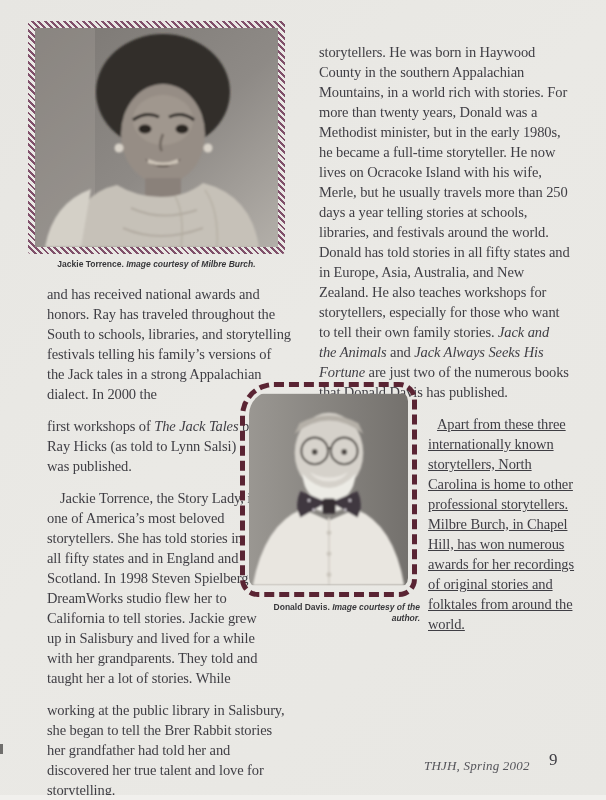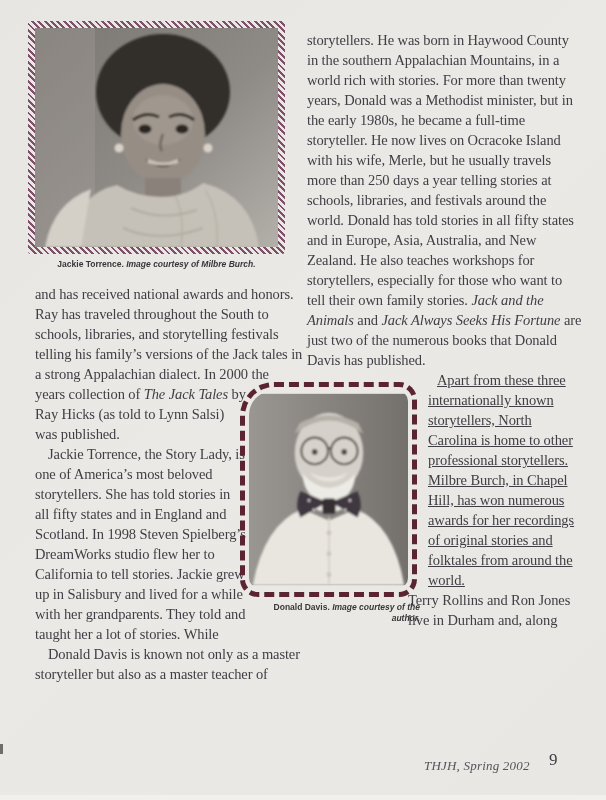--- a/index.html
+++ b/index.html
@@ -9,21 +9,21 @@
     background:linear-gradient(135deg,#e7e6e2 0%,#eae9e5 45%,#e8e7e3 100%);
     font-family:"Liberation Serif", serif;
     color:#3f3e44;
     overflow:hidden;
   }
   .col{position:absolute;}
   .col-left{left:35px;top:21px;width:268px;}
   .col-right{left:307px;top:30px;width:275px;}
   .para{
     font-size:14.5px;line-height:20px;letter-spacing:-0.1px;
-    margin:0;text-align:left;
+    margin:12px;text-align:left;
   }
   .narrow{width:212px;}
   .indent{text-indent:13px;}
   .para i{font-style:italic;}
   
   .jackie-fig{margin:0 0 14px -7px;width:257px;}
   .stitch-frame{
     width:243px;height:219px;
     padding:7px;
     background:repeating-linear-gradient(45deg,#80506a 0 2px,#e9e8e4 2px 4.5px);
@@ -107,29 +107,29 @@
           </g>
         </svg>
       </div>
       <figcaption class="caption jackie-caption">
         <b>Jackie Torrence.</b>
         <i>Image courtesy of Milbre Burch.</i>
       </figcaption>
     </figure>
 
     <p class="para"><span>and has received national awards and honors. Ray has traveled throughout the South to schools, libraries, and storytelling festivals telling his family’s versions of the Jack tales in a strong Appalachian dialect. In 2000 the</span></p>
-    <p class="para narrow"><span>years collection of </span><i>The Jack Tales</i><span> by Ray Hicks (as told to Lynn Salsi) was published.</span></p>
+    <p class="para narrow"><span>first workshops of </span><i>The Jack Tales</i><span> by Ray Hicks (as told to Lynn Salsi) was published.</span></p>
     <p class="para narrow indent"><span>Jackie Torrence, the Story Lady, is one of America’s most beloved storytellers. She has told stories in all fifty states and in England and Scotland. In 1998 Steven Spielberg’s DreamWorks studio flew her to California to tell stories. Jackie grew up in Salisbury and lived for a while with her grandparents. They told and taught her a lot of stories. While</span></p>
+    <p class="para"><span>working at the public library in Salisbury, she began to tell the Brer Rabbit stories her grandfather had told her and discovered her true talent and love for storytelling.</span></p>
     <p class="para indent"><span>Donald Davis is known not only as a master storyteller but also as a master teacher of</span></p>
   </div>
 
   <div class="col col-right">
     <p class="para"><span>storytellers. He was born in Haywood County in the southern Appalachian Mountains, in a world rich with stories. For more than twenty years, Donald was a Methodist minister, but in the early 1980s, he became a full-time storyteller. He now lives on Ocracoke Island with his wife, Merle, but he usually travels more than 250 days a year telling stories at schools, libraries, and festivals around the world. Donald has told stories in all fifty states and in Europe, Asia, Australia, and New Zealand. He also teaches workshops for storytellers, especially for those who want to tell their own family stories. </span><i>Jack and the Animals</i><span> and </span><i>Jack Always Seeks His Fortune</i><span> are just two of the numerous books that Donald Davis has published.</span></p>
     <p class="para wrap-photo wrap-photo-first"><span>Apart from these three internationally known storytellers, North Carolina is home to other professional storytellers. Milbre Burch, in Chapel Hill, has won numerous awards for her recordings of original stories and folktales from around the world.</span></p>
-    <p class="para wrap-caption"><span>Terry Rollins and Ron Jones live in Durham and, along</span></p>
   </div>
 
   <div class="dash-frame">
     <svg viewBox="0 0 167 201">
       <defs>
         <linearGradient id="dbg" x1="0" y1="0" x2="1" y2="0">
           <stop offset="0" stop-color="#9a9792"></stop>
           <stop offset="1" stop-color="#74716d"></stop>
         </linearGradient>
         <filter id="soft2" x="-10%" y="-10%" width="120%" height="120%">

